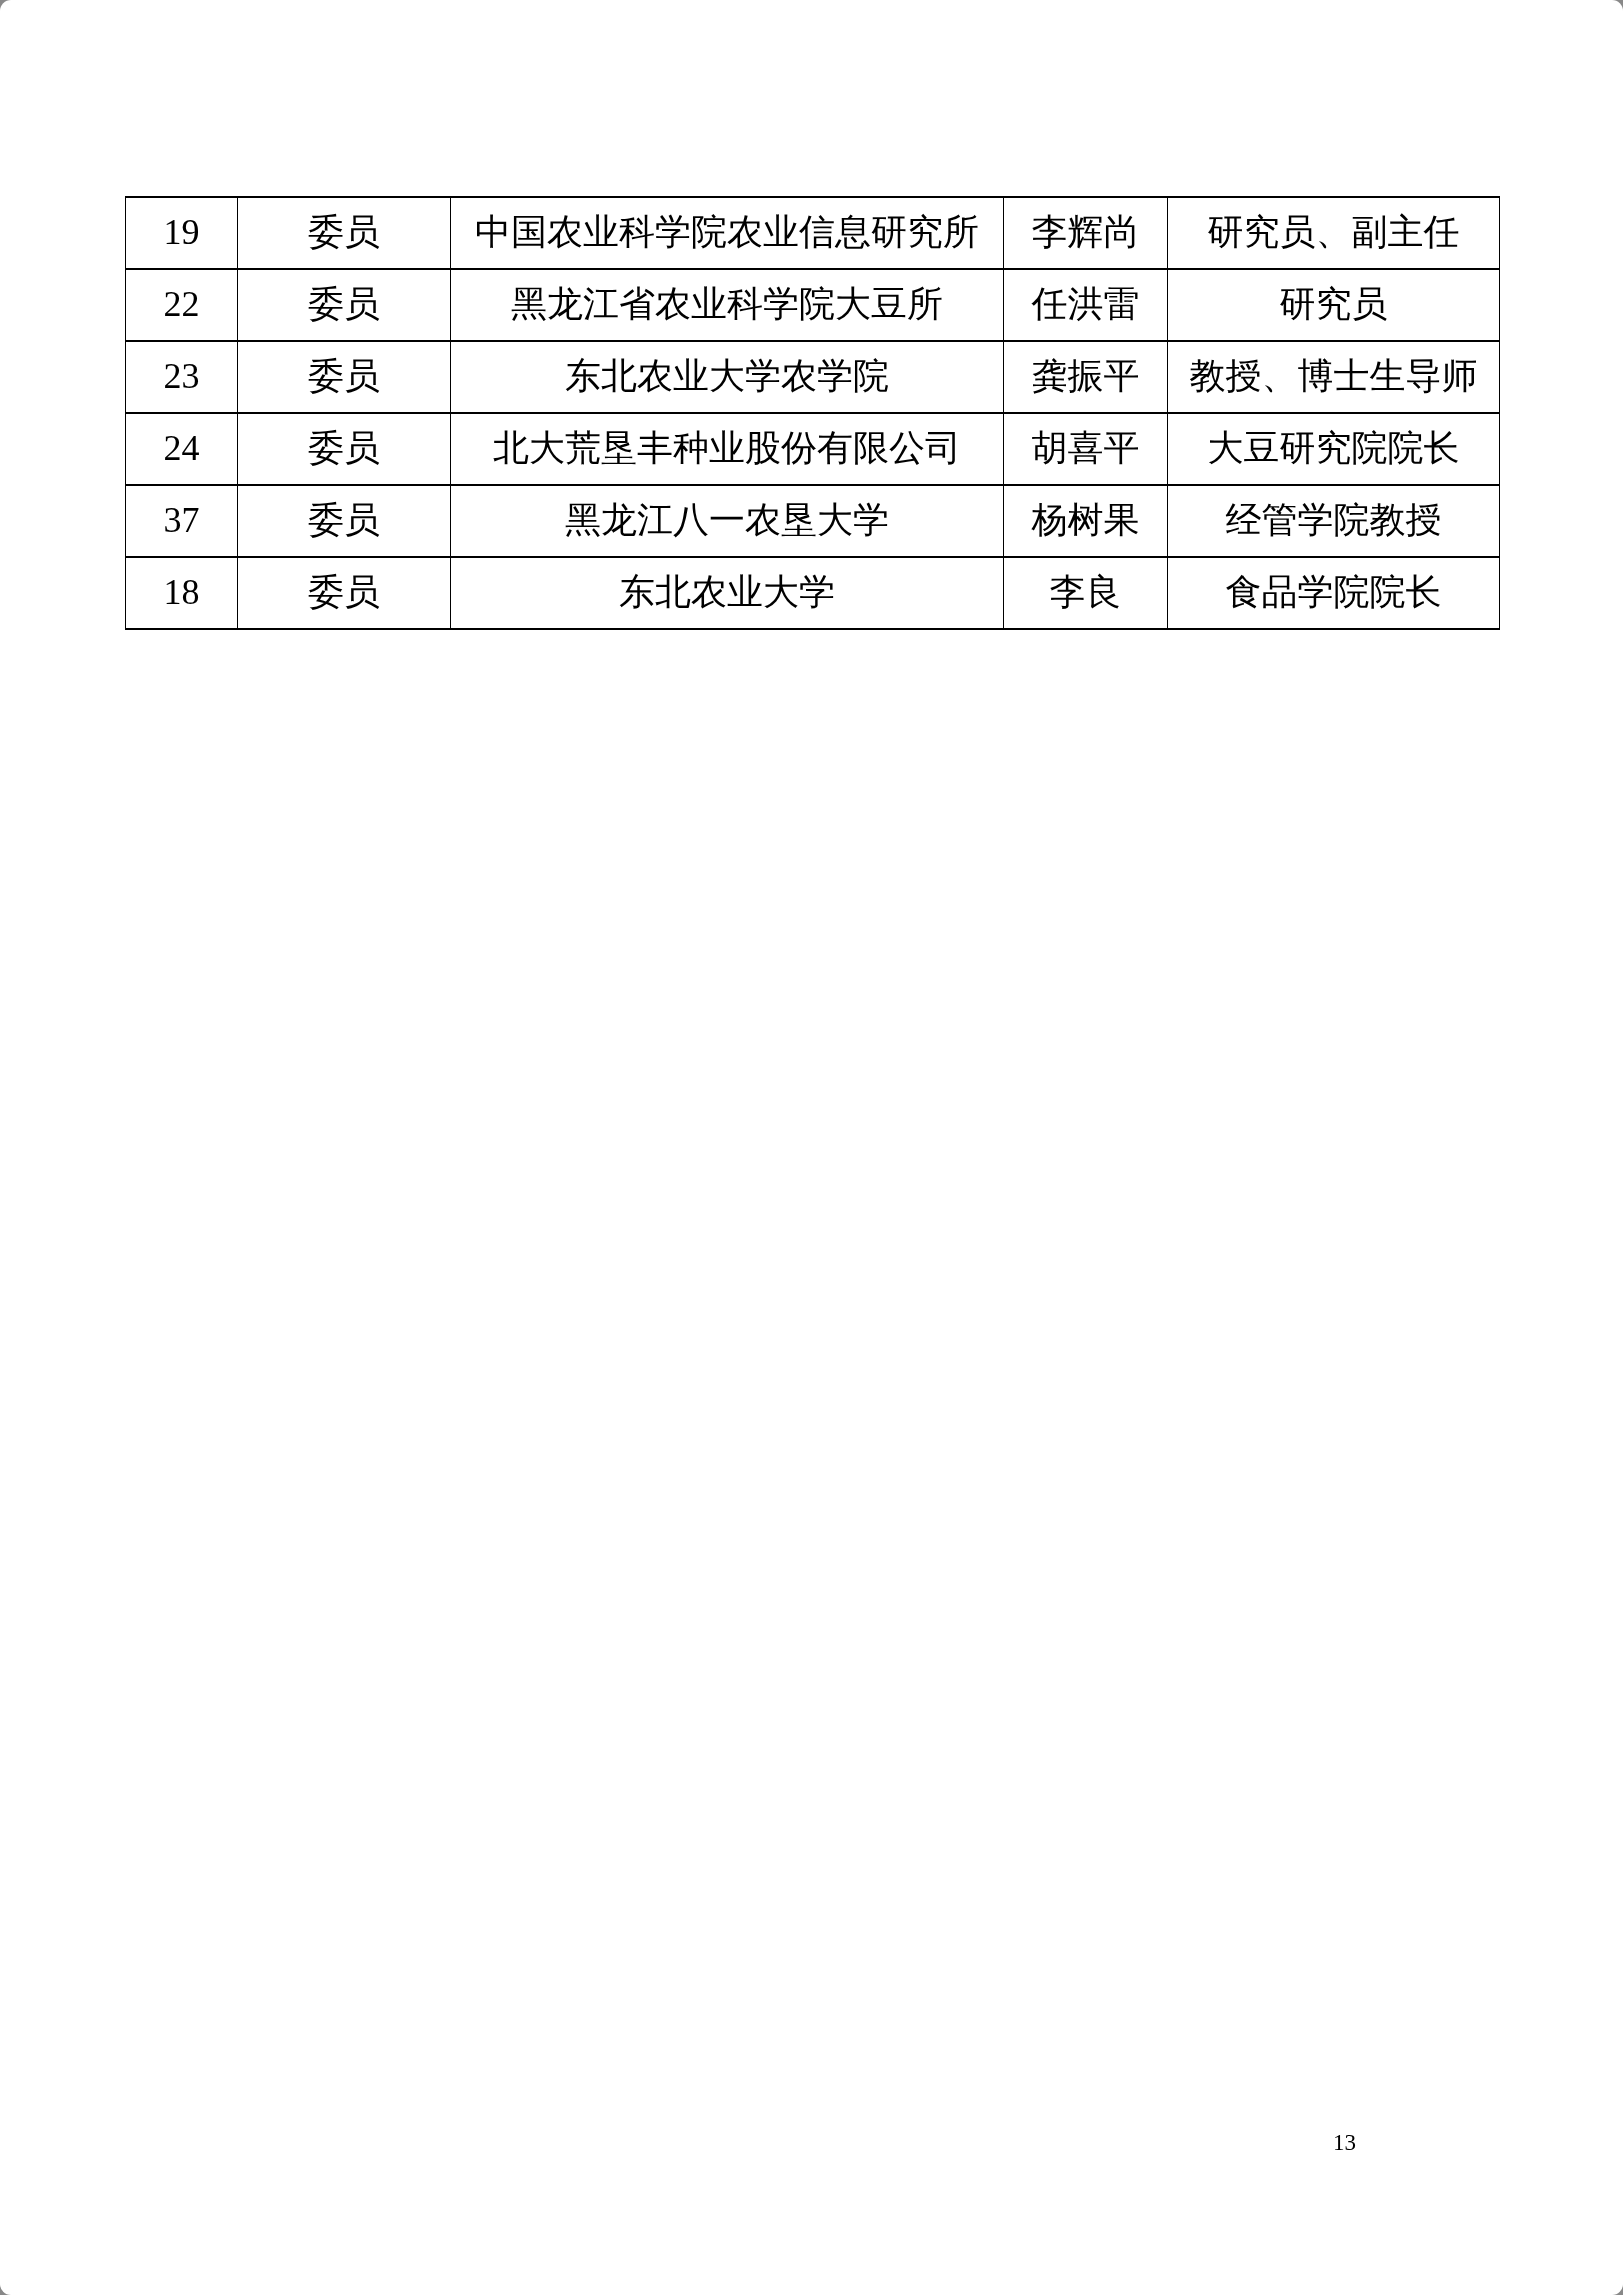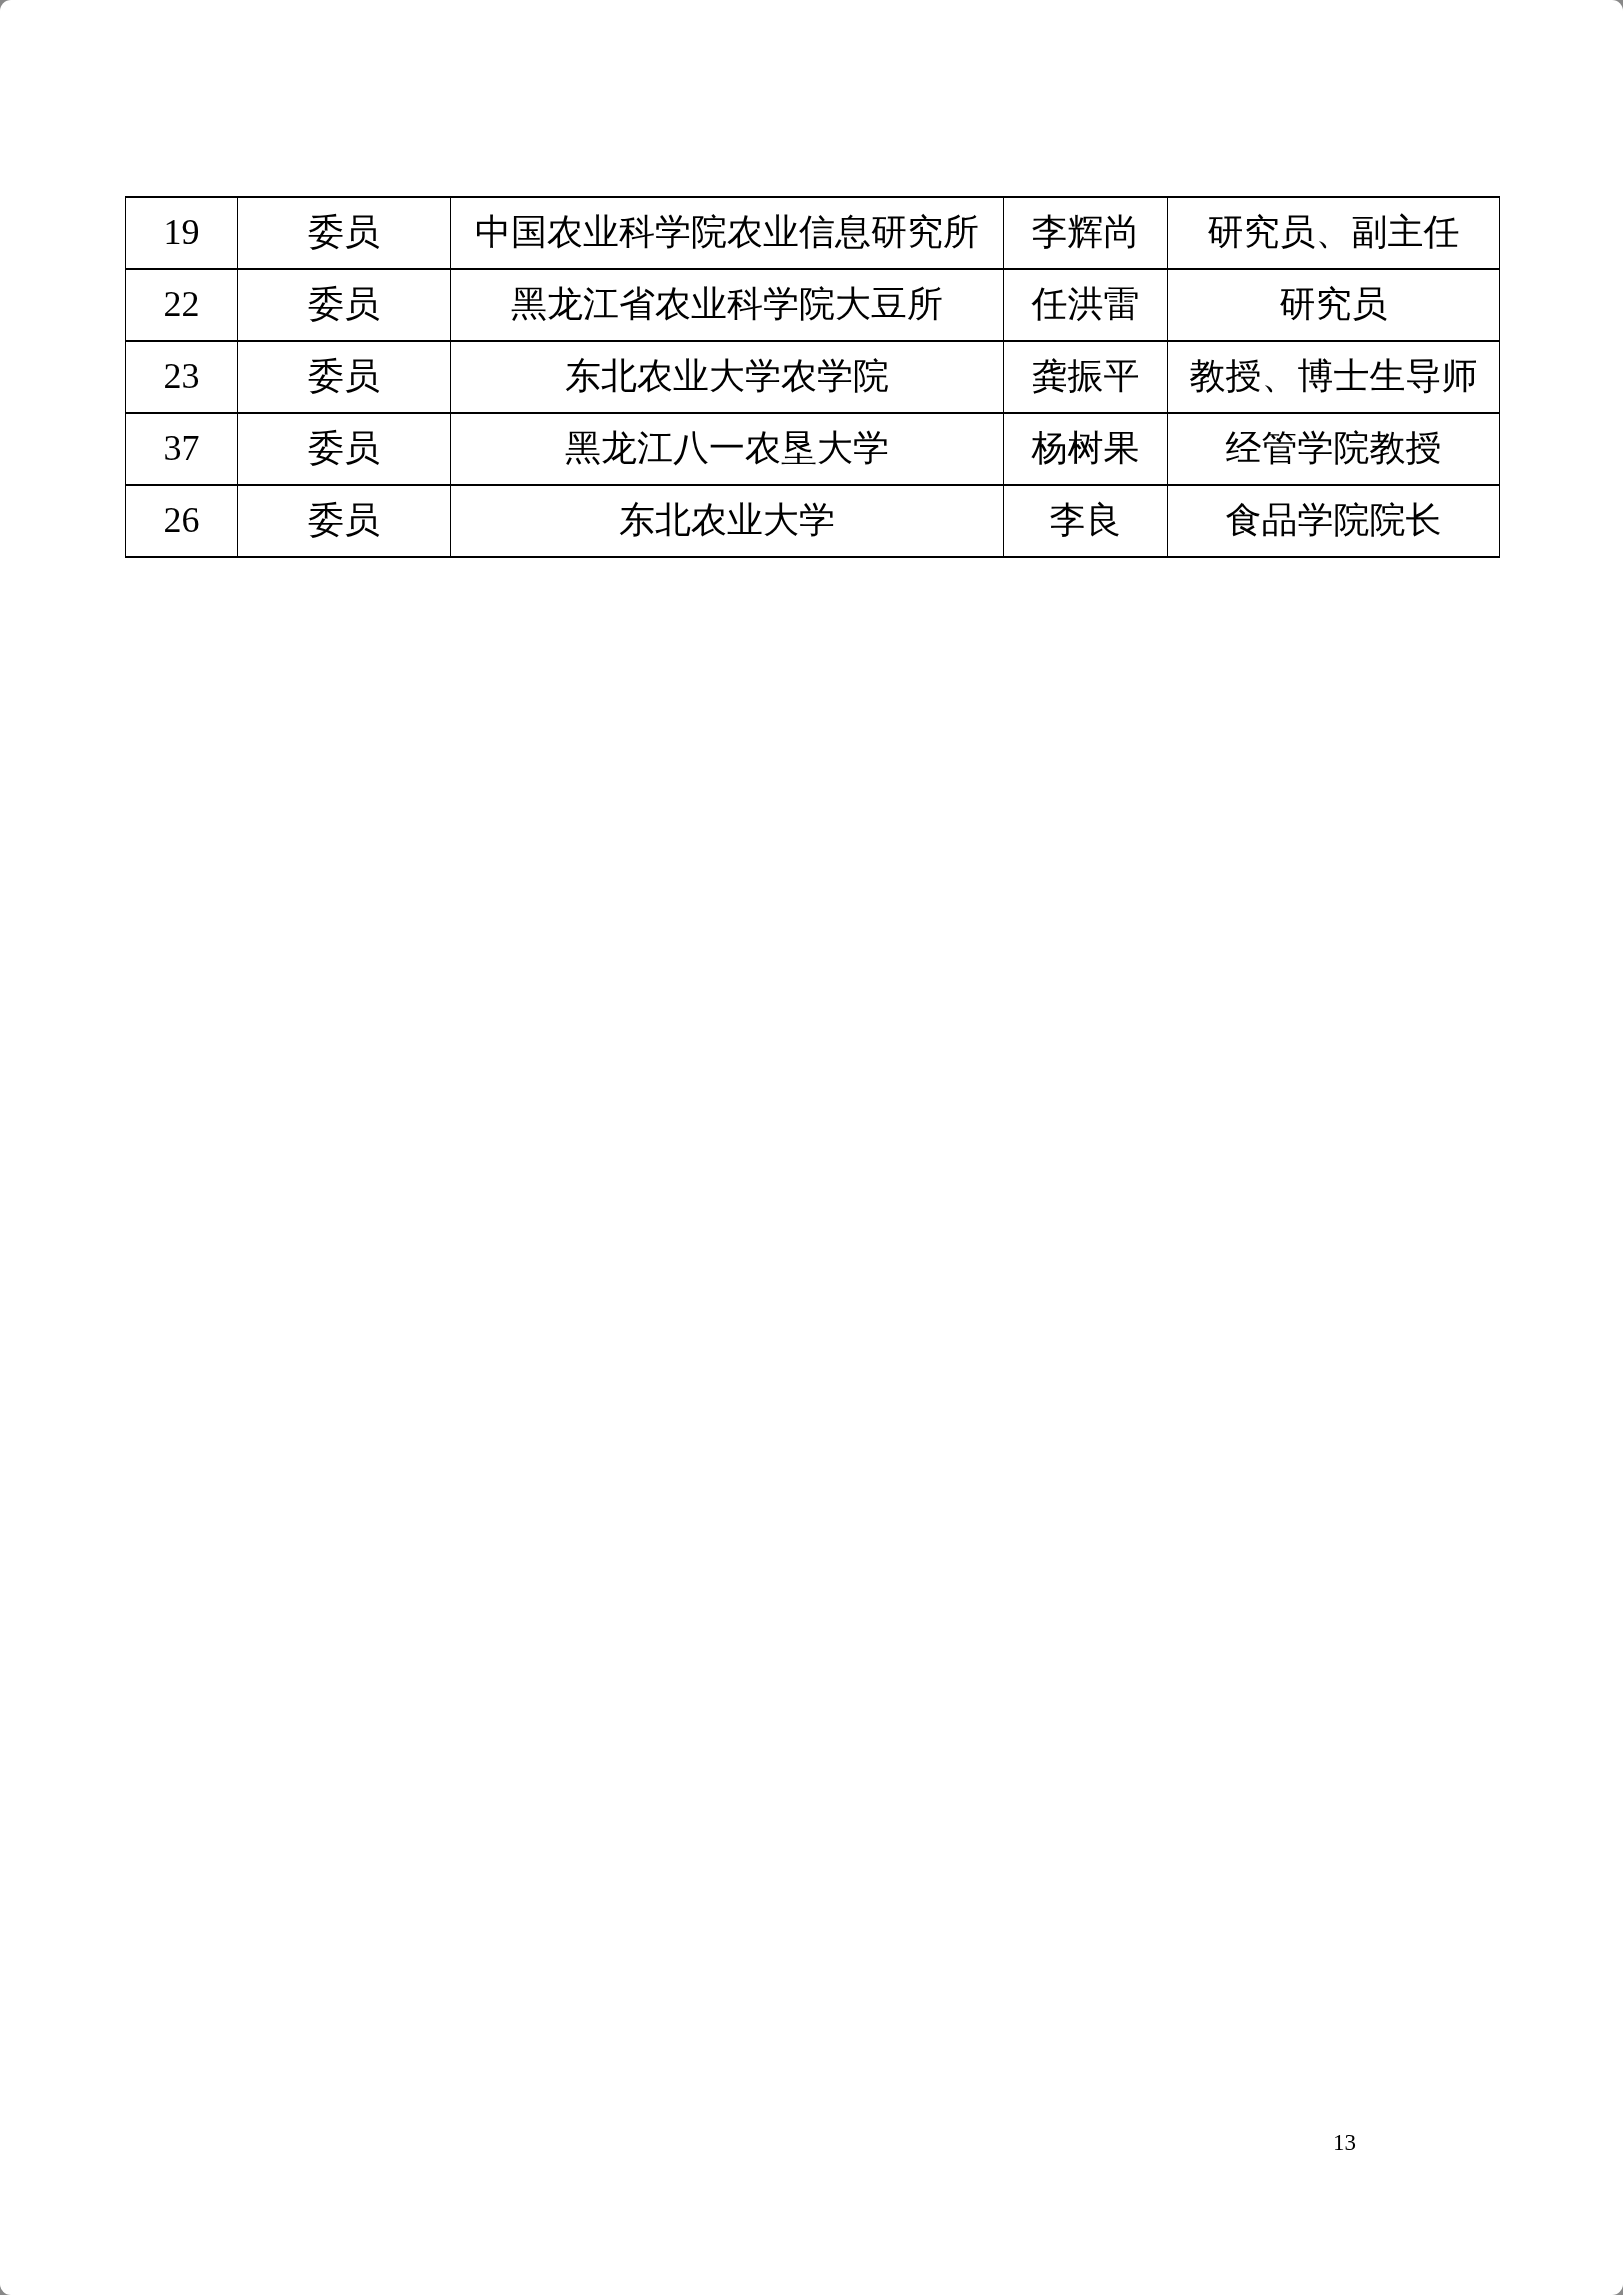--- a/index.html
+++ b/index.html
@@ -81,28 +81,35 @@
         <td>研究员</td>
       </tr>
       <tr>
         <td>23</td>
         <td>委员</td>
         <td>东北农业大学农学院</td>
         <td>龚振平</td>
         <td>教授、博士生导师</td>
       </tr>
       <tr>
+        <td>24</td>
+        <td>委员</td>
+        <td>北大荒垦丰种业股份有限公司</td>
+        <td>胡喜平</td>
+        <td>大豆研究院院长</td>
+      </tr>
+      <tr>
         <td>37</td>
         <td>委员</td>
         <td>黑龙江八一农垦大学</td>
         <td>杨树果</td>
         <td>经管学院教授</td>
       </tr>
       <tr>
-        <td>26</td>
+        <td>18</td>
         <td>委员</td>
         <td>东北农业大学</td>
         <td>李良</td>
         <td>食品学院院长</td>
       </tr>
     </tbody>
   </table>
 
   <div class="page-number">13</div>
 

